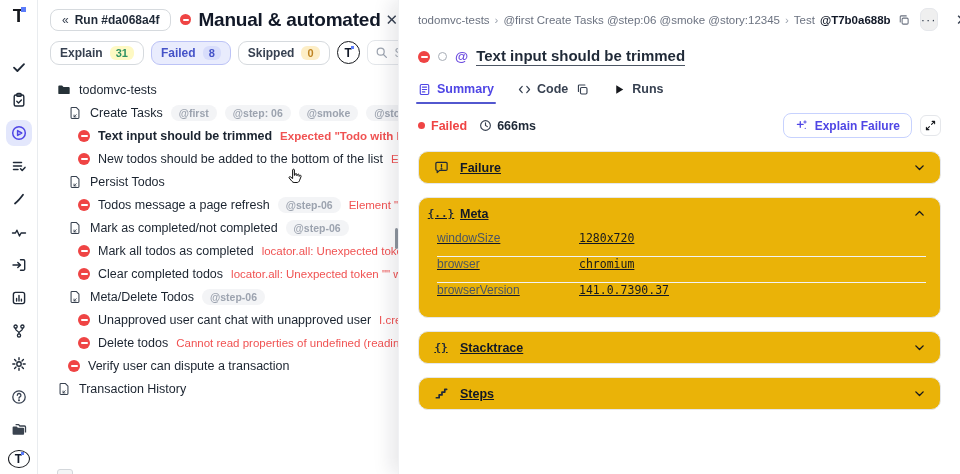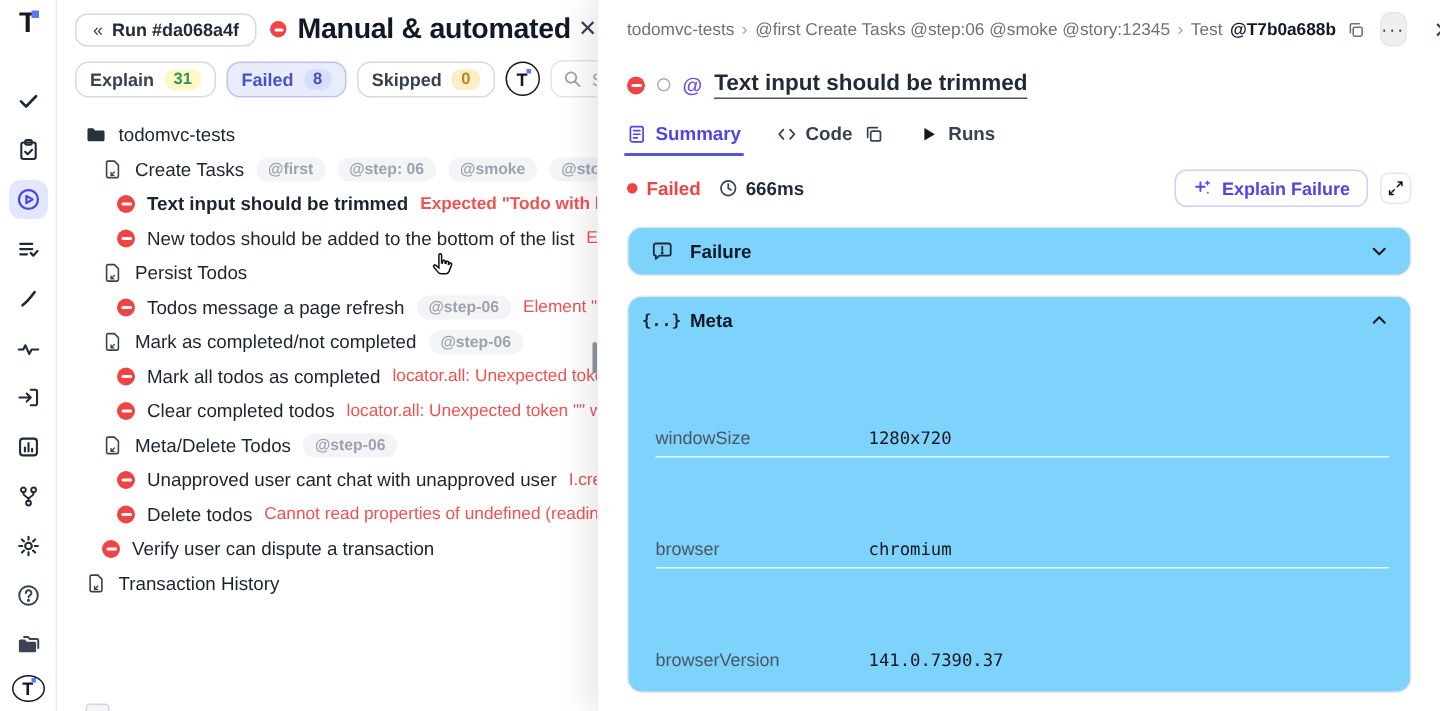--- a/index.html
+++ b/index.html
@@ -90,30 +90,30 @@
   .sfailed { color:#ef4444; font-size:12.5px; font-weight:600; margin-left:6px; }
   .sclock { margin-left:12px; display:flex; }
   .sclock svg { width:13px; height:13px; }
   .sdur { margin-left:5px; font-size:12.5px; font-weight:600; color:#1f2937; }
   .explain-btn { margin-left:auto; display:flex; align-items:center; gap:7px; border:1px solid #c7d2fe; border-radius:8px; height:25px; padding:0 11px; color:#4f46e5; font-size:12px; font-weight:700; cursor:pointer; background:#fff; }
   .explain-btn svg { width:13px; height:13px; }
   .expand-btn { margin-left:8px; width:21px; height:21px; border:1px solid #e5e7eb; border-radius:6px; display:flex; align-items:center; justify-content:center; cursor:pointer; background:#fff; }
   .expand-btn svg { width:11px; height:11px; }
 
   .cards { margin-top:13px; display:flex; flex-direction:column; gap:13px; }
-  .card { border:1px solid #e5e7eb; border-radius:10px; background:#7dd3fc; }
+  .card { border:1px solid #e5e7eb; border-radius:10px; background:#eab308;text-decoration:underline; }
   .card-h { display:flex; align-items:center; gap:11px; padding:8px 14px; height:31px; cursor:pointer; }
   .card-h .cicon { width:16px; display:flex; justify-content:center; color:#1f2937; font-weight:700; }
   .card-h .cicon svg { width:15px; height:15px; }
   .card-h .ctitle { font-size:12.5px; font-weight:700; color:#111827; }
   .card-h .chev { margin-left:auto; display:flex; }
   .card-h .chev svg { width:13px; height:13px; }
   .brace { font-family:"DejaVu Sans Mono", monospace; font-size:11px; font-weight:700; }
   .meta-body { padding:2px 14px 8px 18px; }
-  .meta-row { display:flex; align-items:center; height:26px; border-bottom:1px solid #f1f3f5;margin-top:48px; }
+  .meta-row { display:flex; height:26px; border-bottom:1px solid #f1f3f5; }
   .meta-row:last-child { border-bottom:none; }
   .meta-key { width:142px; font-size:12px; color:#4b5563; }
   .meta-val { font-family:"DejaVu Sans Mono", monospace; font-size:11.5px; color:#16181d; }
 
   .cursor { position:absolute; left:287px; top:168px; z-index:9; pointer-events:none; }
 </style>
 </head>
 <body>
 
 <div class="app">

